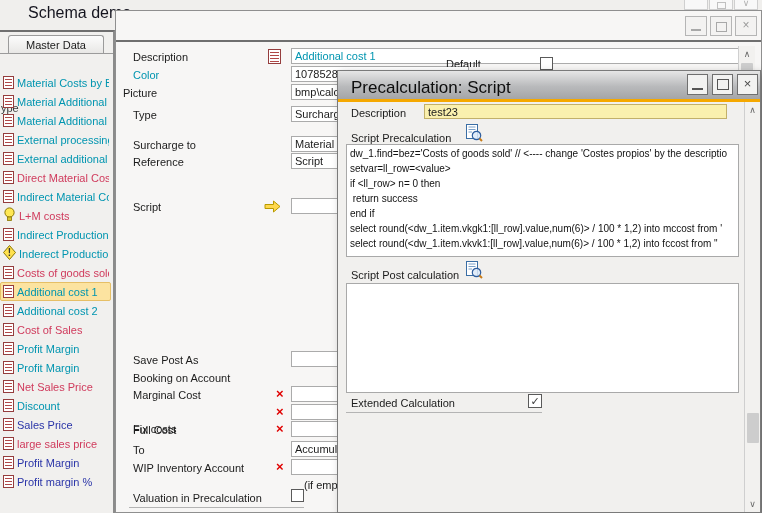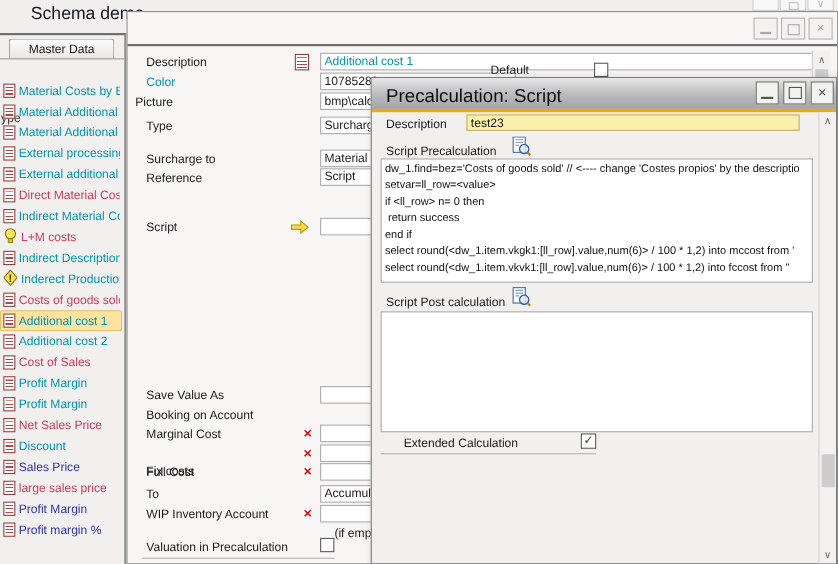--- a/index.html
+++ b/index.html
@@ -157,21 +157,21 @@
             <rect x="4.5" y="10" width="4" height="3.5" fill="#d8c430" stroke="#8a7600" stroke-width="0.8"></rect>
           </svg></span>
 
     <span class="label sb-label">L+M costs</span>
   </div>
       <div class="sb-item c-teal">
     <span class="icon i-form form-icon">
           <span class="fi-lines"></span>
         </span>
 
-    <span class="label sb-label">Indirect Description</span>
+    <span class="label sb-label">Indirect Production</span>
   </div>
       <div class="sb-item c-teal">
 
     <span class="icon i-bulb-warn"><svg width="13" height="15" viewBox="0 0 13 15">
             <polygon points="6.5,0.5 12.5,7.5 6.5,14.5 0.5,7.5" fill="#ffe14d" stroke="#8a7600"></polygon>
             <text x="6.5" y="11" font-size="10" font-weight="bold" text-anchor="middle" fill="#333">!</text>
           </svg></span>
     <span class="label sb-label">Inderect Production</span>
   </div>
       <div class="sb-item c-red">
@@ -301,21 +301,21 @@
 
   <span class="abs flabel" style="left:17px;top:145px;">Reference</span>
   <input class="abs finput" style="left: 175px; top: 142px; width: 178px;" value="Script">
 
   <span class="abs flabel" style="left:17px;top:190px;">Script</span>
   <span class="abs" style="left:148px;top:189px;"><svg width="17" height="13" viewBox="0 0 17 13">
         <path d="M1 4.5h8.5V1l6.5 5.5-6.5 5.5V8.5H1z" fill="#ffd84d" stroke="#b89a00"></path>
       </svg></span>
   <input class="abs finput" style="left: 175px; top: 187px; width: 178px;" value="">
 
-  <span class="abs flabel" style="left:17px;top:343px;">Save Value As</span>
+  <span class="abs flabel" style="left:17px;top:343px;">Save Post As</span>
   <input class="abs finput" style="left: 175px; top: 340px; width: 178px;" value="">
 
   <span class="abs flabel" style="left:17px;top:361px;">Booking on Account</span>
 
   <span class="abs flabel" style="left:17px;top:378px;">Marginal Cost</span>
   <span class="abs xmark" style="left:160px;top:378px;">×</span>
   <input class="abs finput" style="left: 175px; top: 375px; width: 178px;" value="">
 
   <span class="abs flabel" style="left:17px;top:412px;">Fix costs</span>
   <span class="abs xmark" style="left:160px;top:396px;">×</span>
@@ -385,21 +385,21 @@
         <rect x="1.5" y="0.5" width="11" height="14" fill="#fff" stroke="#3a6ea5"></rect>
         <line x1="3.5" y1="3" x2="10.5" y2="3" stroke="#7aa0c8"></line>
         <line x1="3.5" y1="5.5" x2="10.5" y2="5.5" stroke="#7aa0c8"></line>
         <line x1="3.5" y1="8" x2="7" y2="8" stroke="#7aa0c8"></line>
         <circle cx="11.5" cy="11.5" r="4.2" fill="#dce9f8" fill-opacity="0.85" stroke="#2f5e9e" stroke-width="1.2"></circle>
         <line x1="14.5" y1="14.5" x2="17" y2="17" stroke="#c87b18" stroke-width="2"></line>
       </svg>
   </span>
   <div class="script-box" style="left:8px;top:212px;width:393px;height:110px;"></div>
 
-  <span class="abs flabel" style="left:13px;top:326px;margin-left:16px;">Extended Calculation</span>
+  <span class="abs flabel" style="left:13px;top:326px;">Extended Calculation</span>
   <span class="abs checkbox checked" style="left:190px;top:323px;width:14px;height:14px;line-height:12px;"></span>
   <div class="abs underline" style="left:8px;top:341px;width:196px;"></div>
 
   <div class="abs sbar" style="left:406px;top:31px;width:16px;height:410px;">
     <span class="arrow">∧</span>
     <span class="thumb" style="top:311px;height:30px;"></span>
     <span class="arrow abs" style="bottom:0;left:0;">∨</span>
   </div>
 </div>
 

